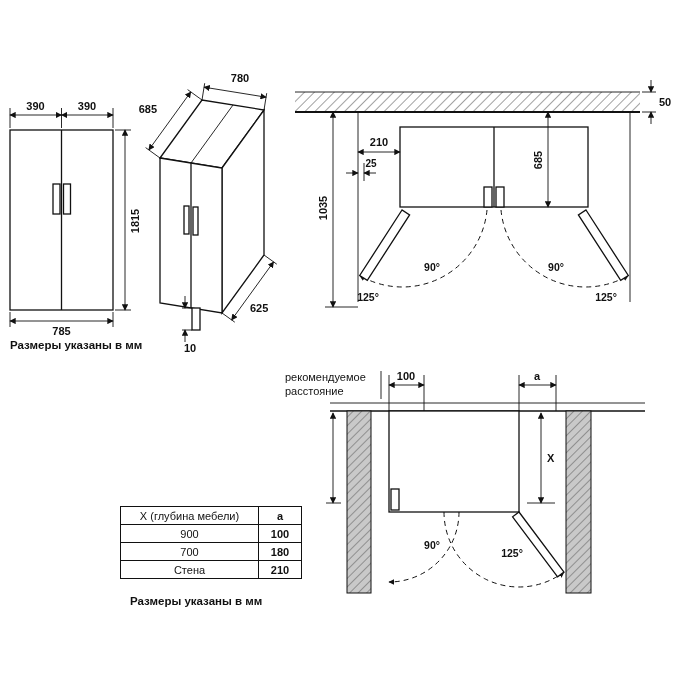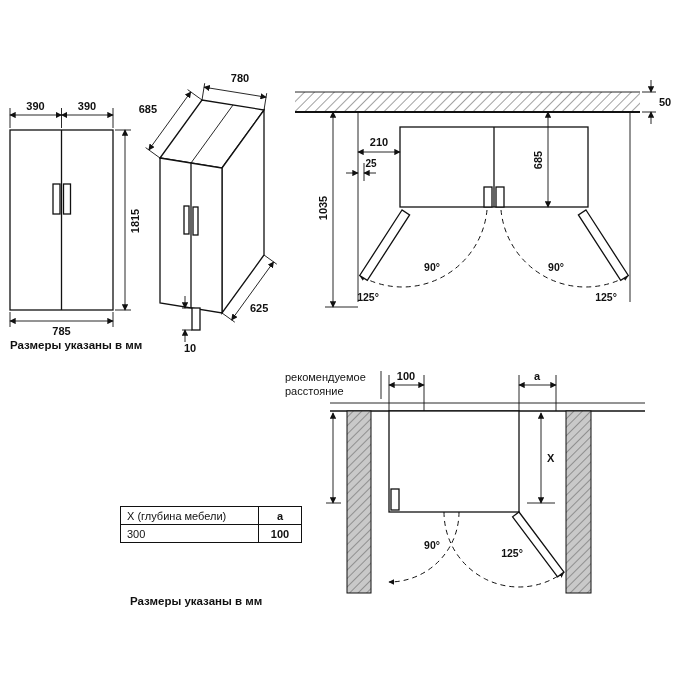--- a/index.html
+++ b/index.html
@@ -14,21 +14,21 @@
   .note{font-size:11.5px;font-weight:bold;}
   .ln{stroke:#111;stroke-width:1.3;fill:none;}
   .lnthin{stroke:#111;stroke-width:0.9;fill:none;}
   .lnthick{stroke:#111;stroke-width:2.2;fill:none;}
   .dimln{stroke:#111;stroke-width:0.9;fill:none;}
   .dashed{stroke:#111;stroke-width:1;fill:none;stroke-dasharray:5 4;}
   .white{fill:#fff;stroke:#111;stroke-width:1.3;}
   .tbl-wrap{position:absolute;left:120px;top:506px;}
   table{border-collapse:collapse;font-size:11px;color:#111;}
   td{border:1px solid #111;height:15px;padding:1px 6px;background:#fff;}
-  td.c1{width:125px;text-align:left;margin-top:27px;}
+  td.c1{width:125px;text-align:center;margin-top:27px;}
   td.c2{width:30px;text-align:center;font-weight:bold;}
   .note-html{position:absolute;left:130px;top:595px;font-size:11.5px;font-weight:bold;color:#111;}
 </style>
 </head>
 <body>
 
 <div class="page">
 
 <svg width="700" height="700" viewBox="0 0 700 700">
   <defs>
@@ -200,22 +200,30 @@
 </svg>
 
 <div class="tbl-wrap">
   <table>
     <tbody>
       <tr>
         <td class="c1">X (глубина мебели)</td>
         <td class="c2">a</td>
       </tr>
       <tr>
-        <td class="c1">300</td>
+        <td class="c1">900</td>
         <td class="c2">100</td>
+      </tr>
+      <tr>
+        <td class="c1">700</td>
+        <td class="c2">180</td>
+      </tr>
+      <tr>
+        <td class="c1">Стена</td>
+        <td class="c2">210</td>
       </tr>
     </tbody>
   </table>
 </div>
 
 <div class="note-html">Размеры указаны в мм</div>
 
 </div>
 
 </body></html>

